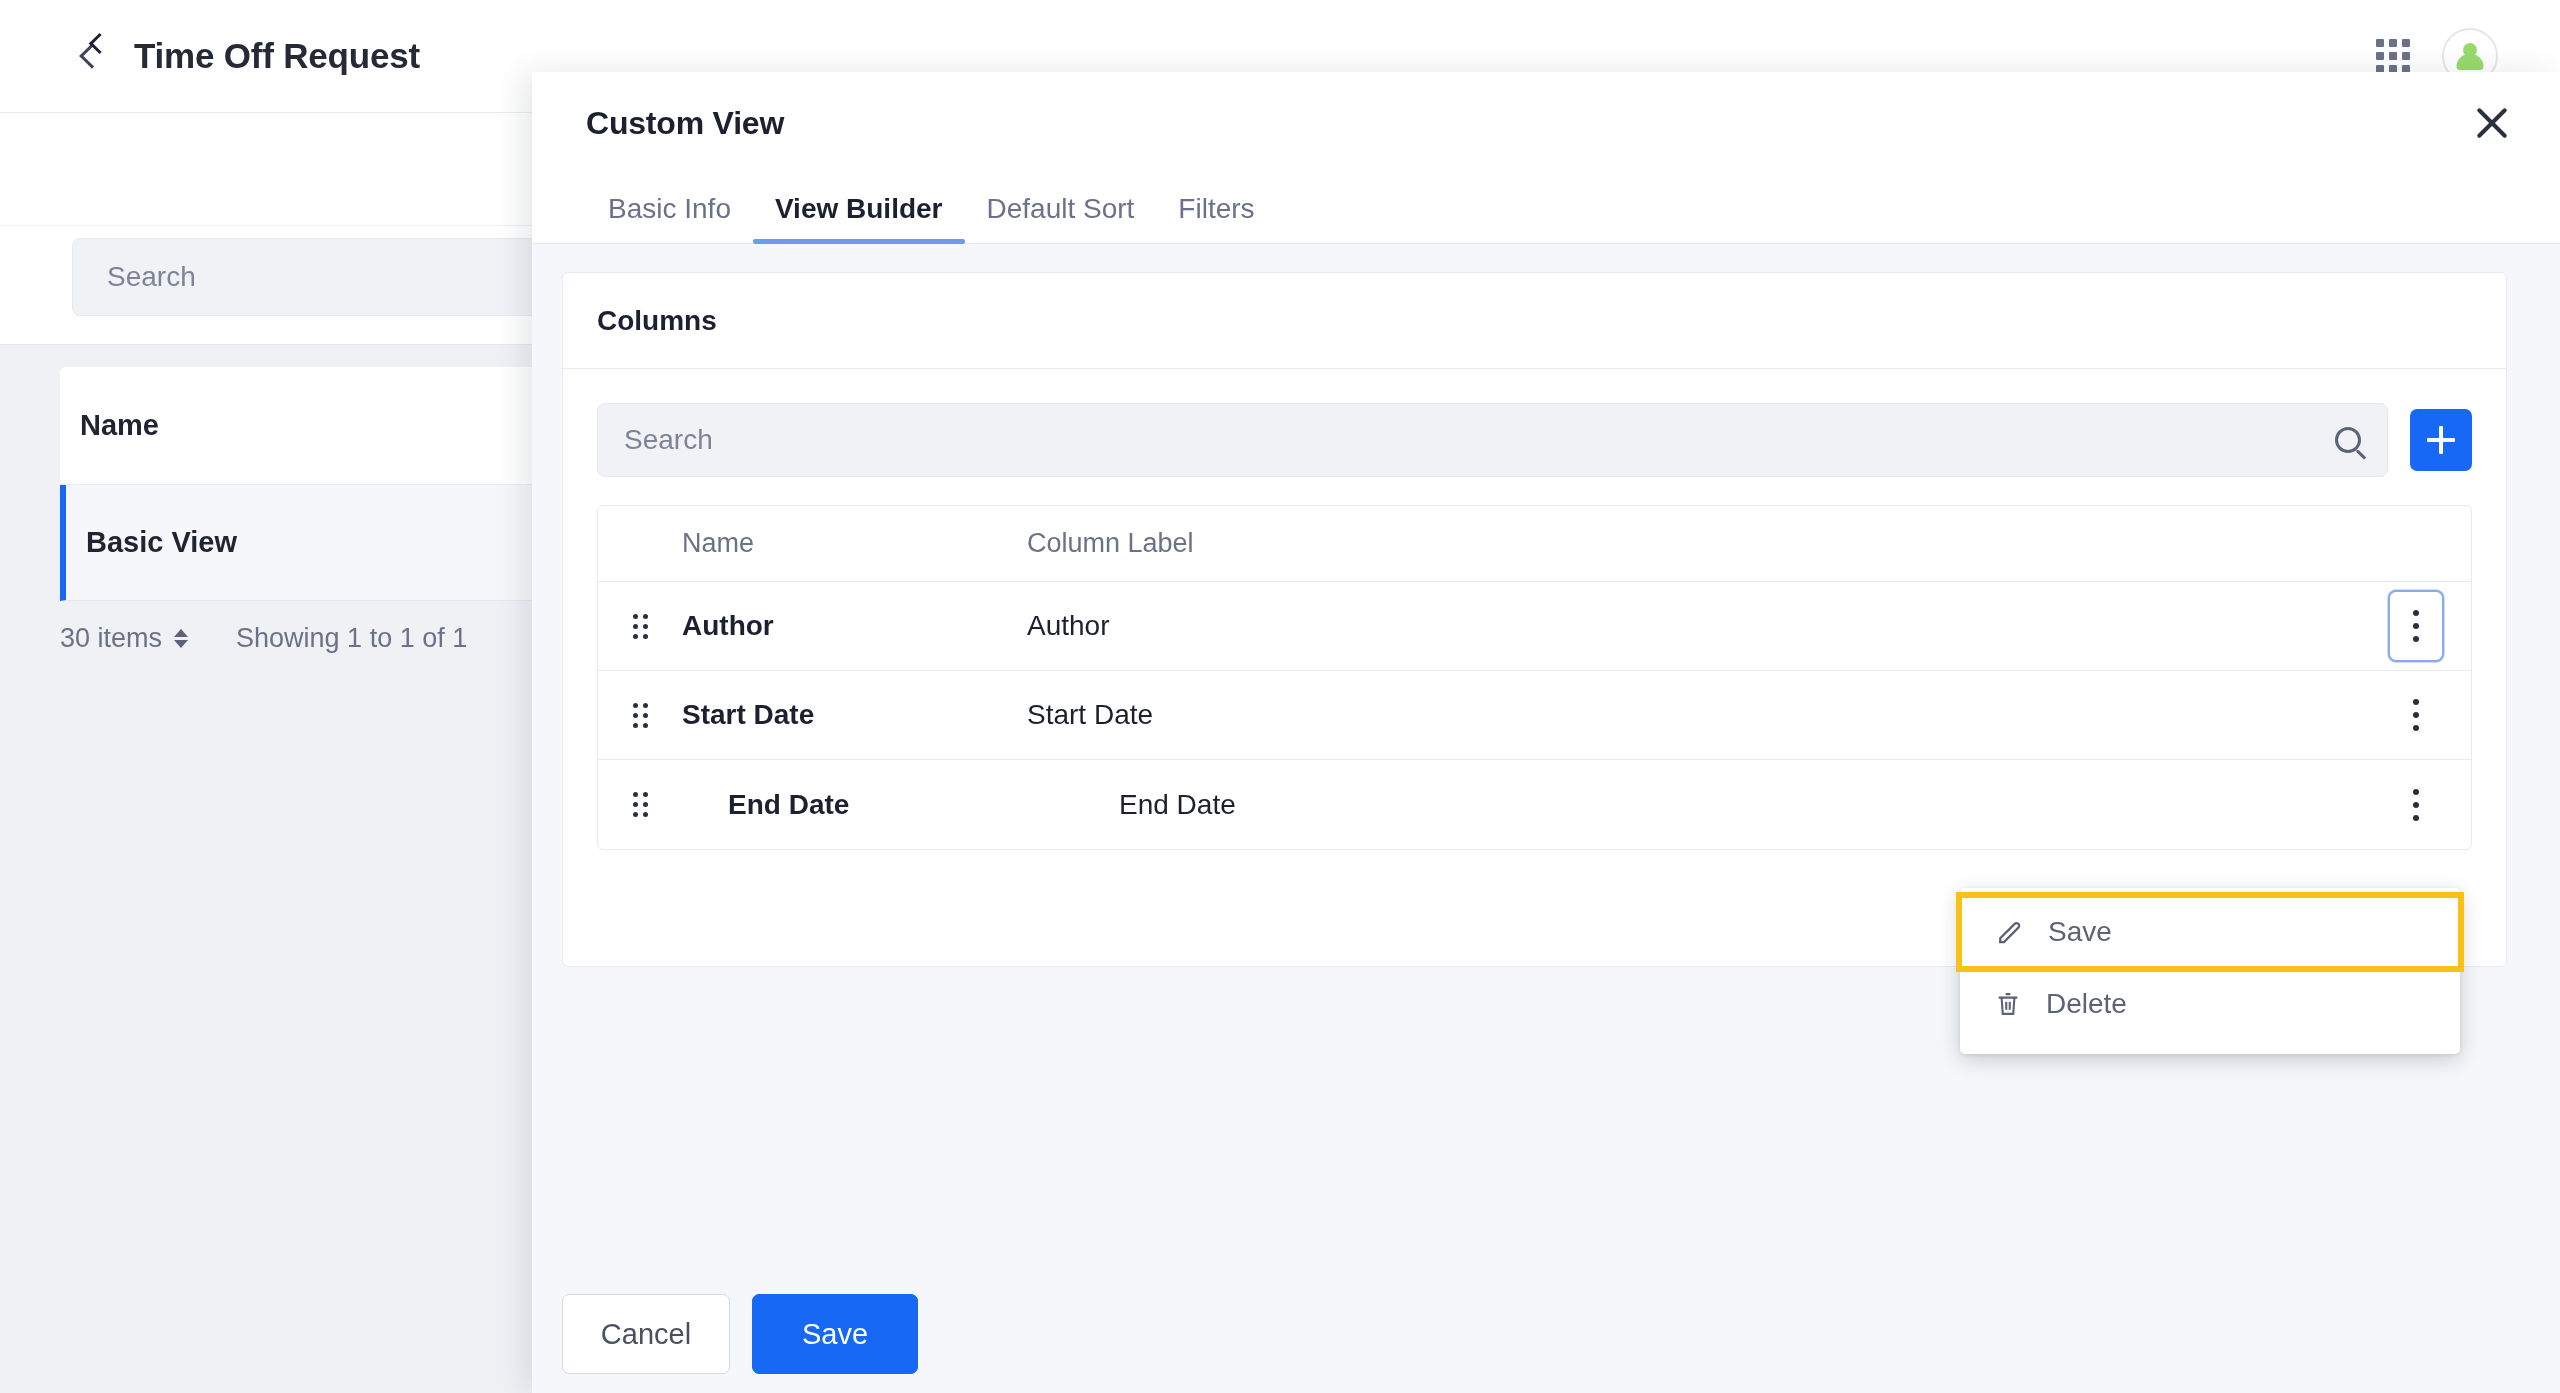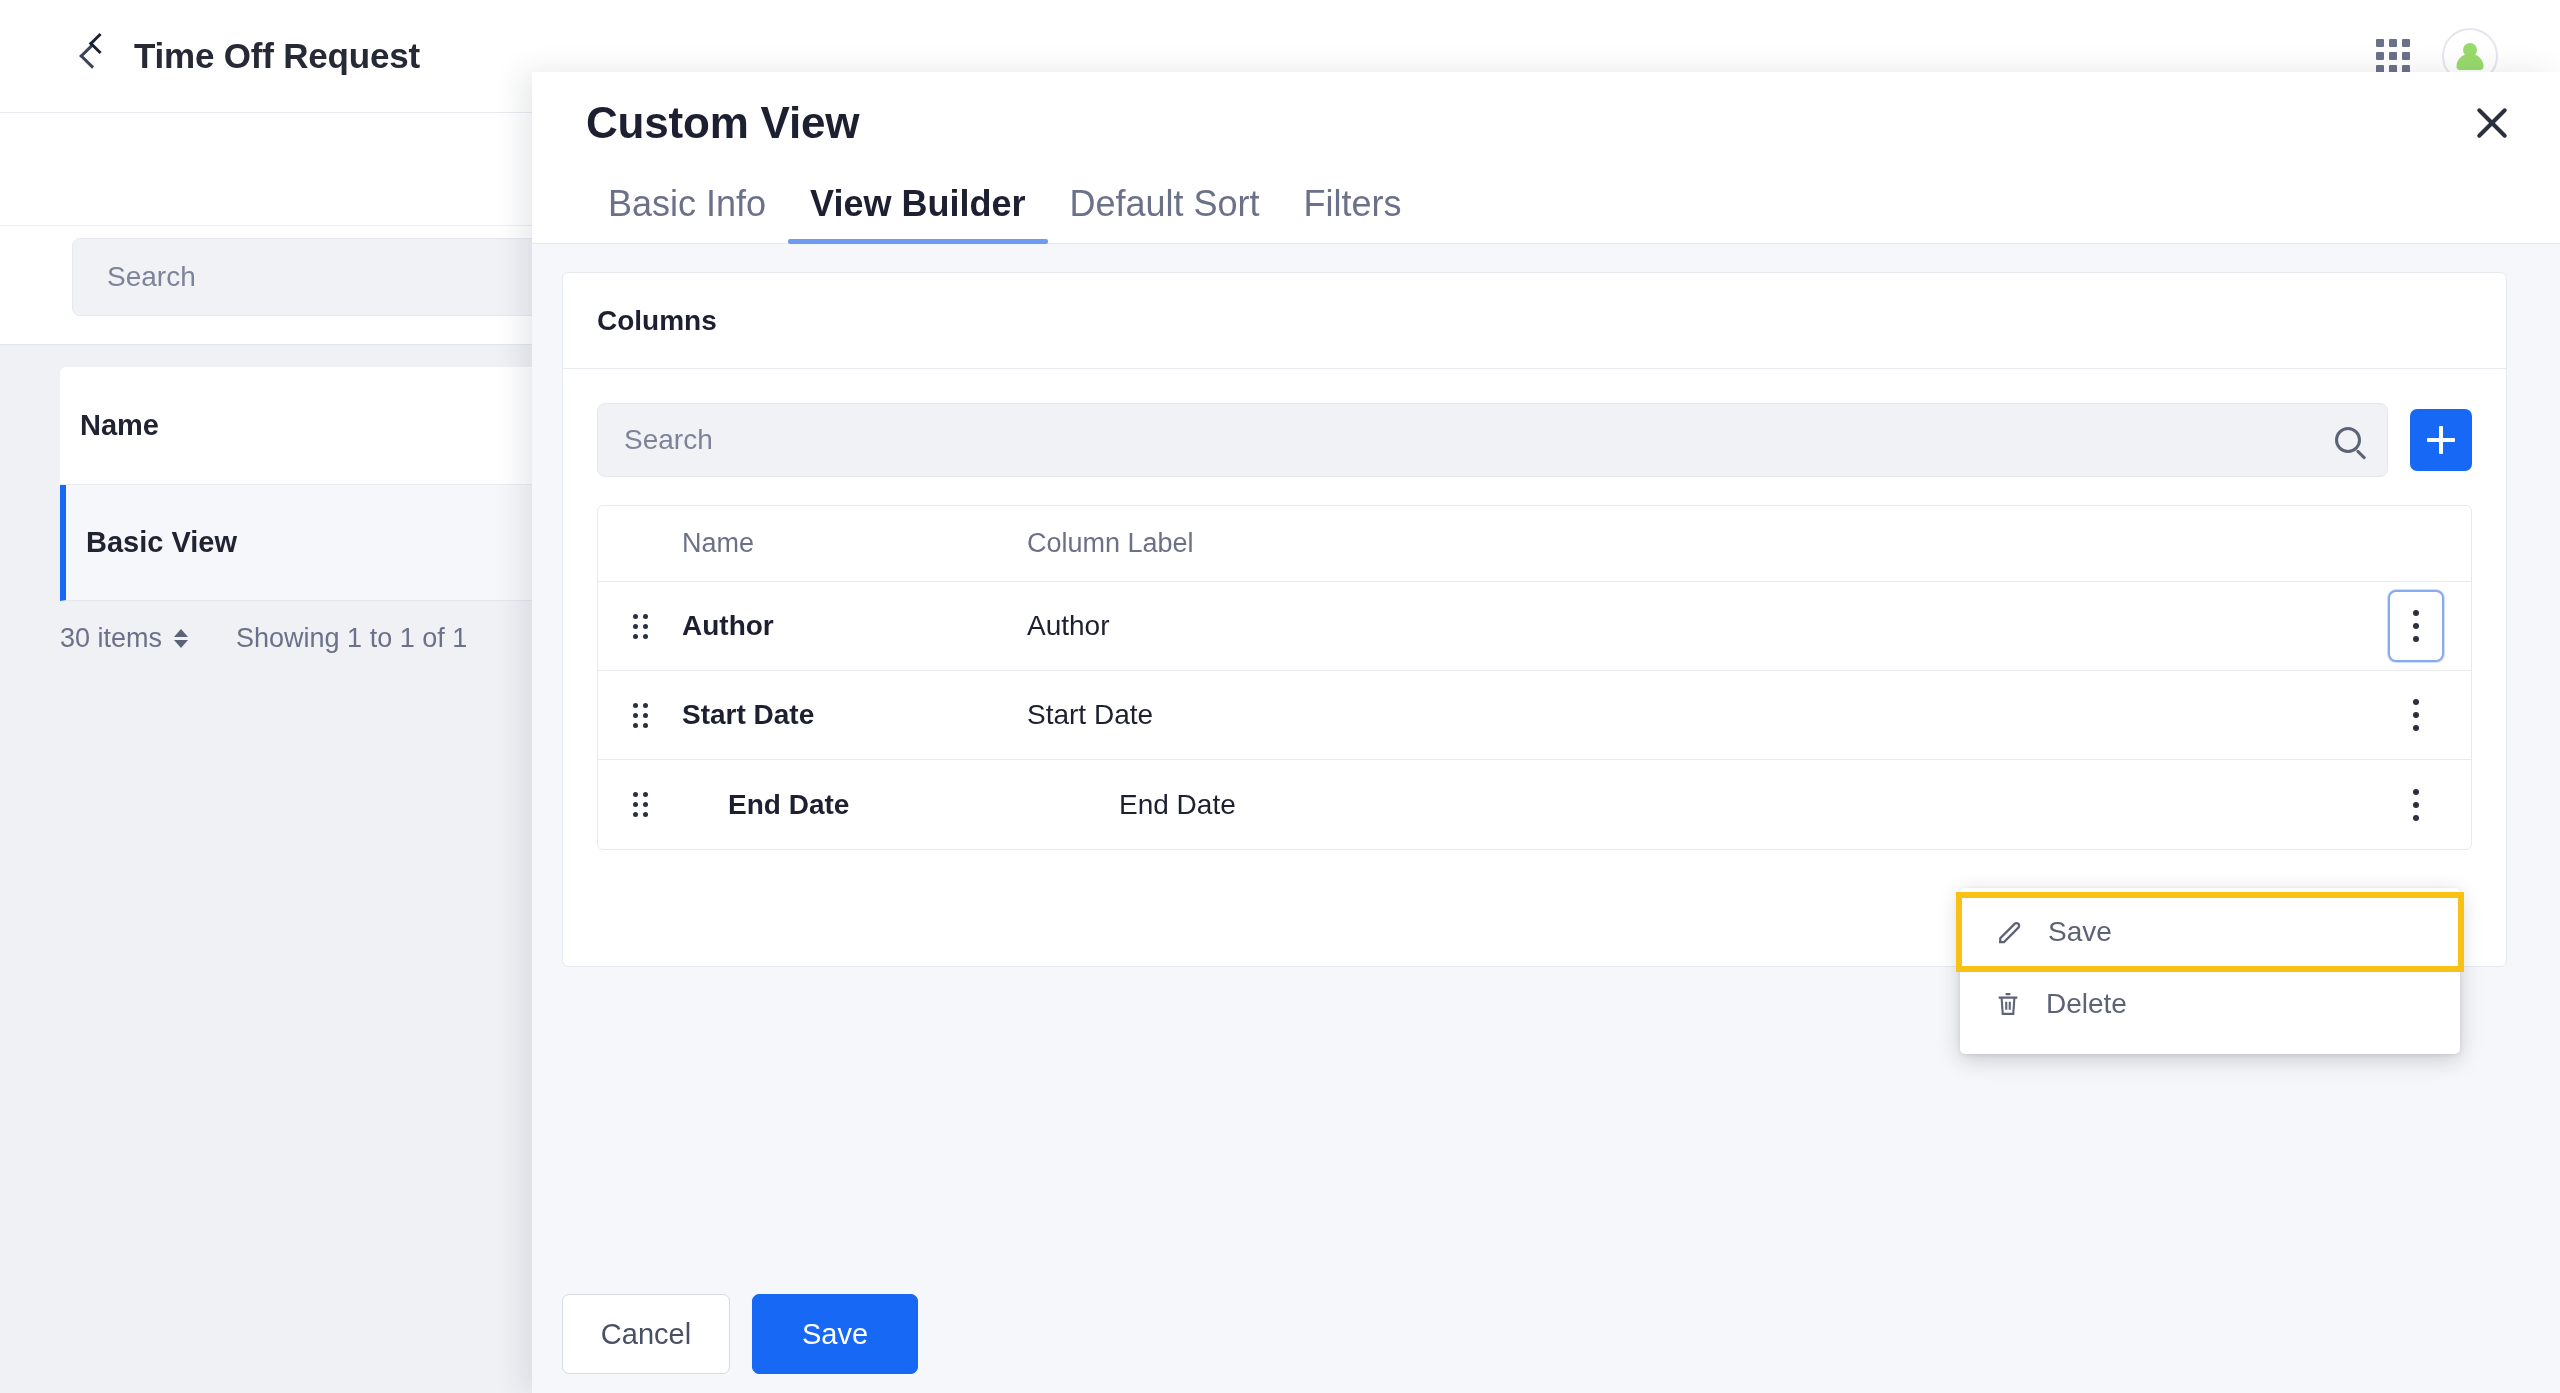--- a/index.html
+++ b/index.html
@@ -234,21 +234,21 @@
     flex-direction: column;
   }
   .modal-head {
     height: 102px;
     display: flex;
     align-items: center;
     padding: 0 40px 0 54px;
     flex: none;
   }
   .modal-title {
-    font-size: 44px;
+    font-size: 32px;
     font-weight: bold;
     color: #1d2030;
     letter-spacing: -0.2px;
   }
   .modal-close {
     margin-left: auto;
     width: 56px; height: 56px;
     position: relative;
     cursor: pointer;
   }
@@ -267,21 +267,21 @@
     flex: none;
     height: 70px;
     display: flex;
     align-items: flex-end;
     gap: 0;
     padding: 0 54px;
     border-bottom: 1px solid #e6e9ef;
     background: #ffffff;
   }
   .tab {
-    font-size: 36px;
+    font-size: 28px;
     color: #6b7189;
     padding: 0 22px 18px 22px;
     cursor: pointer;
     position: relative;
     white-space: nowrap;
   }
   .tab.active {
     color: #1d2030;
     font-weight: bold;
   }

